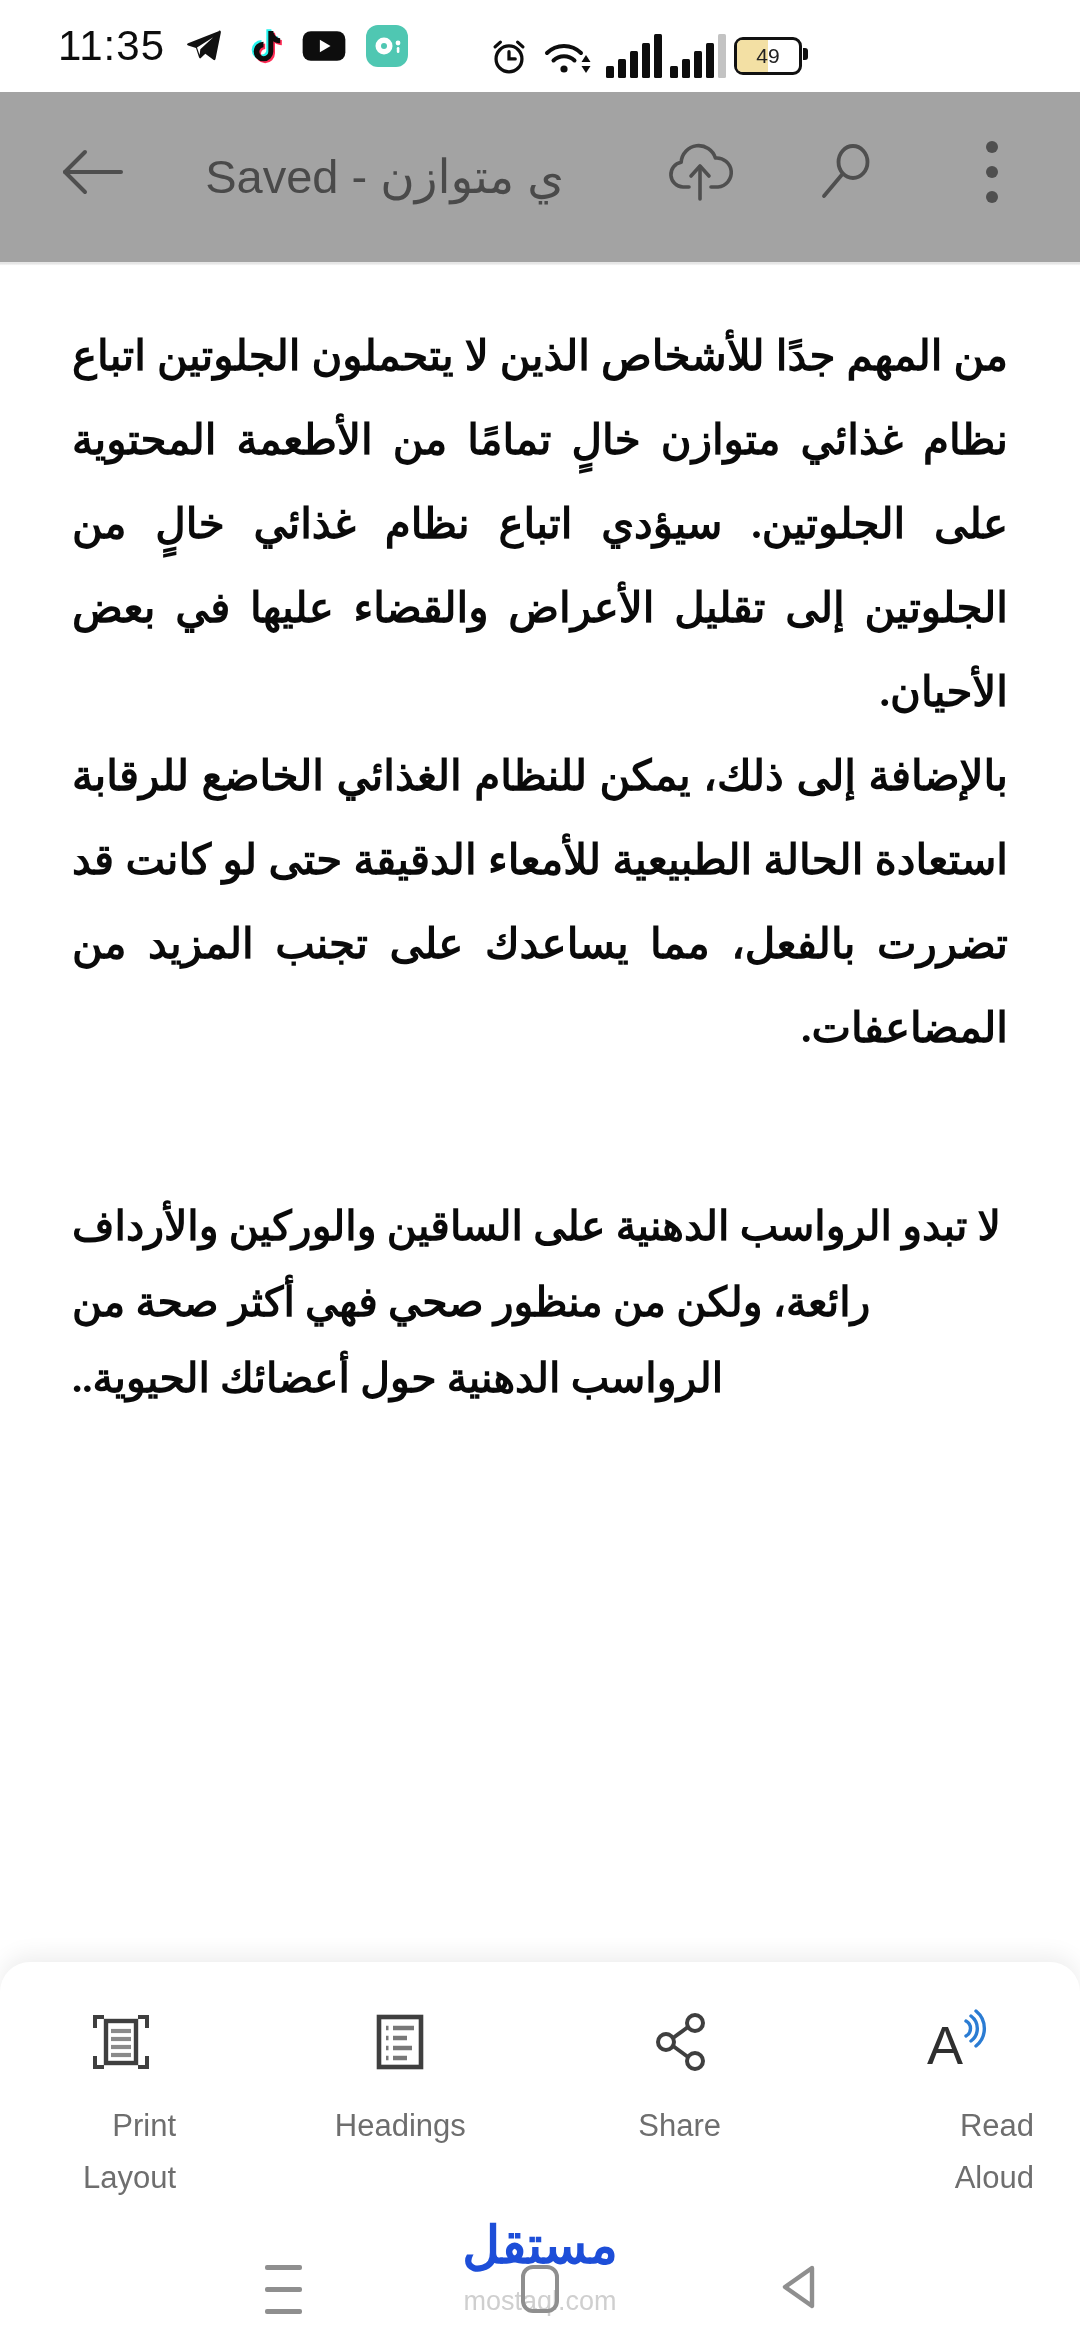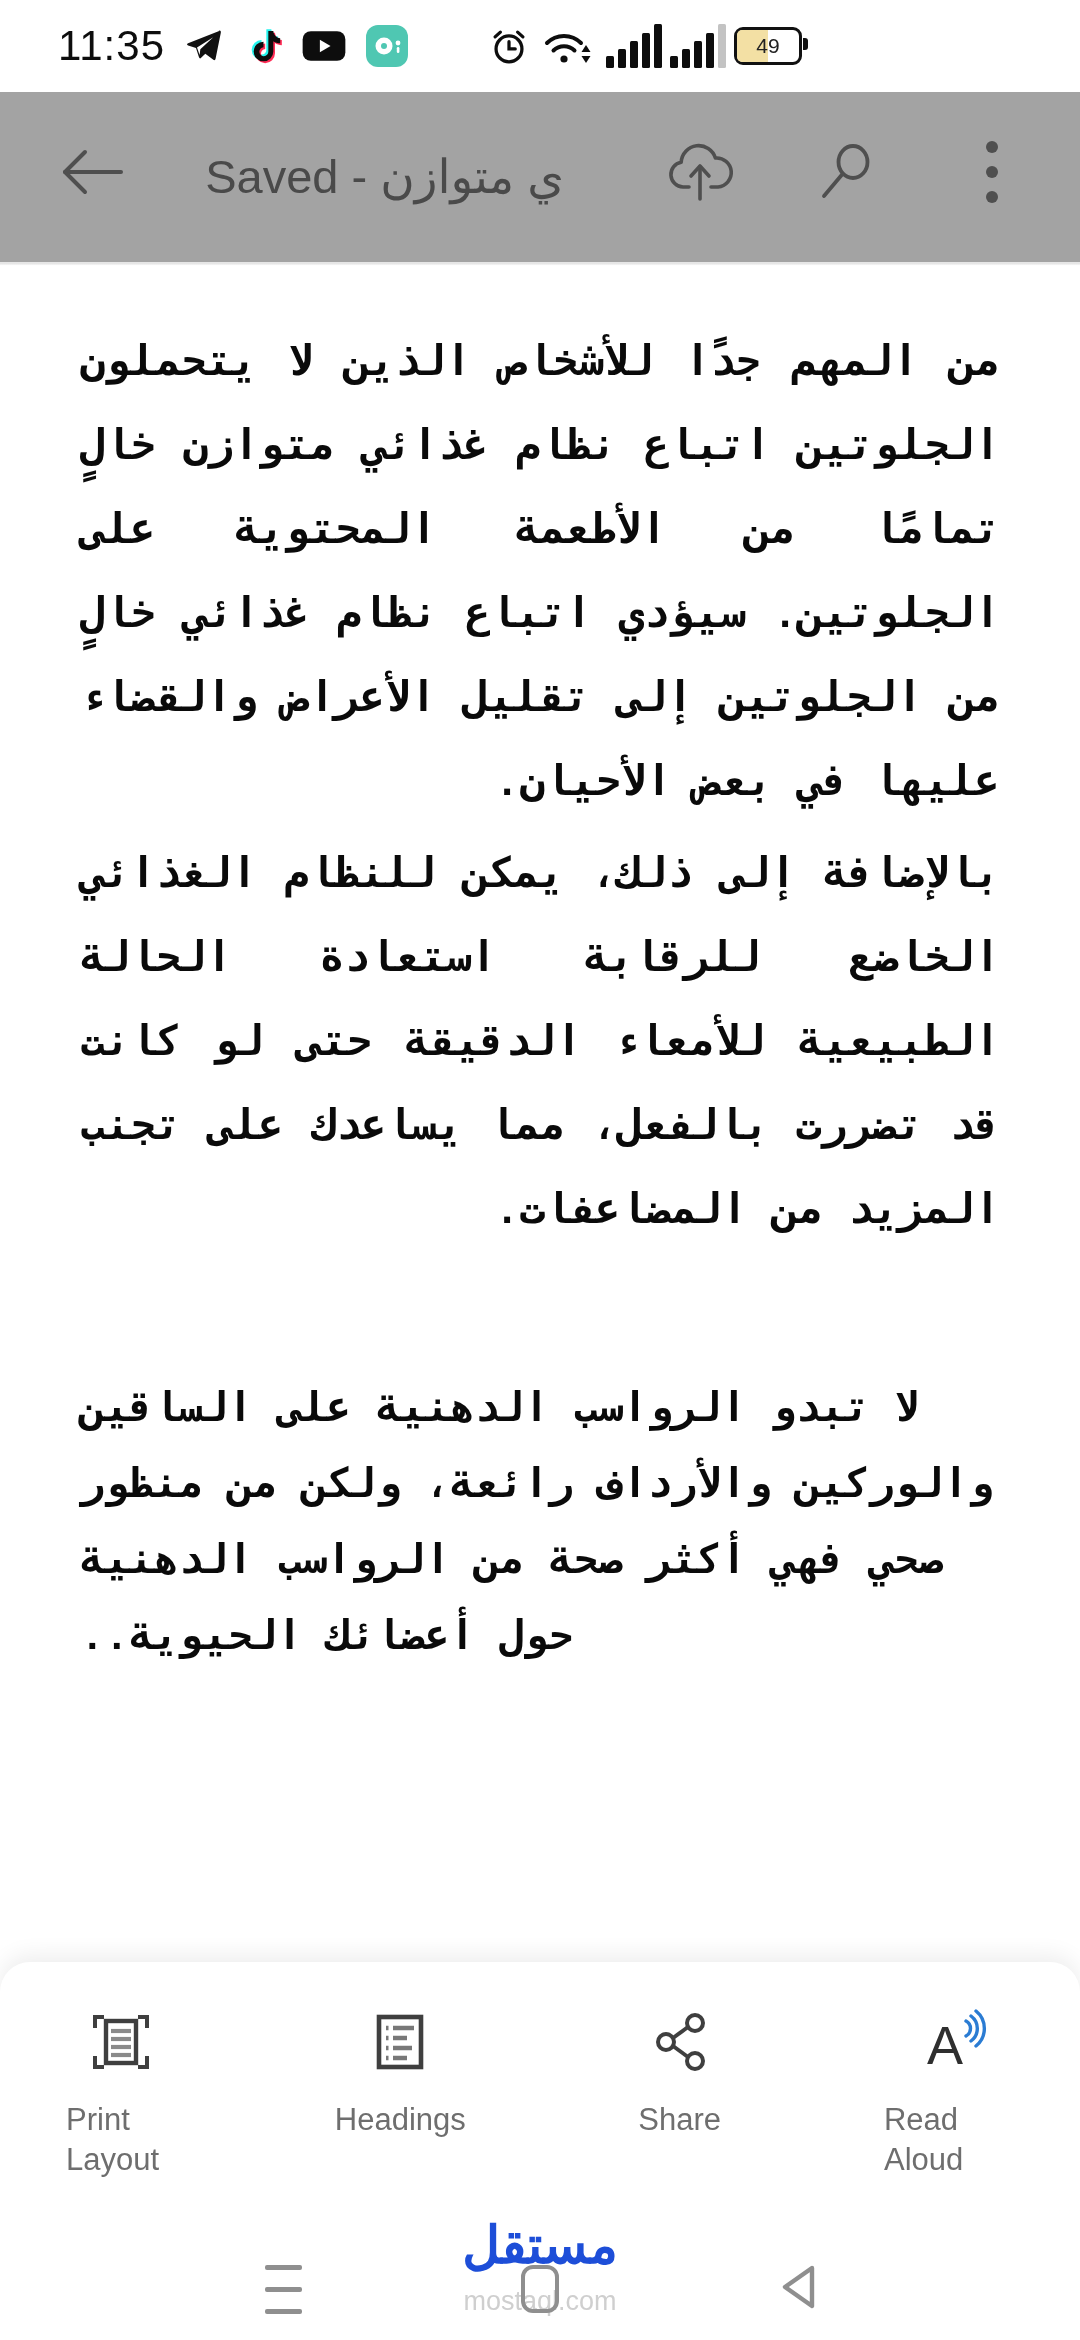--- a/index.html
+++ b/index.html
@@ -4,21 +4,21 @@
 <style>
   html,body{margin:0;padding:0;}
   body{
     width:1080px;height:2340px;position:relative;overflow:hidden;
     background:#ffffff;font-family:"Liberation Sans",sans-serif;
   }
   
   .status-bar{position:absolute;top:0;left:0;width:860px;height:92px;background:#fff;}
   .sb-left{position:absolute;left:58px;top:14px;height:64px;display:flex;align-items:center;gap:18px;}
   .sb-time{font-size:42px;color:#0d0d0d;font-weight:500;letter-spacing:1px;}
-  .sb-right{position:absolute;right:58px;top:14px;height:64px;display:flex;align-items:center;gap:8px;}
+  .sb-right{position:absolute;right:58px;top:24px;height:64px;display:flex;align-items:center;gap:8px;}
   .sb-ic{display:inline-flex;align-items:center;justify-content:center;}
   .sig{display:flex;align-items:flex-end;gap:4px;height:44px;}
   .sig i{display:block;width:8px;background:#0d0d0d;border-radius:1.5px;}
   .sig i.dim{background:#c3c3c3;}
   .battery{position:relative;width:62px;height:32px;border:3.5px solid #111;border-radius:9px;display:flex;align-items:center;justify-content:center;}
   .battery .fill{position:absolute;left:0;top:0;bottom:0;width:50%;background:#f3e0a4;border-radius:5px 0 0 5px;}
   .battery .pct{position:relative;font-size:21px;color:#222;font-weight:500;}
   .battery .nub{position:absolute;right:-9px;top:8px;width:5px;height:12px;background:#111;border-radius:0 3px 3px 0;}
   
   .app-bar{position:absolute;top:92px;left:0;width:1080px;height:170px;background:#a3a3a3;}
@@ -27,30 +27,30 @@
      background-size:100% 2px,100% 100%;background-repeat:no-repeat;
      border-top:2px solid #e4e4e4;opacity:.9;}
   .back-btn{position:absolute;left:52px;top:42px;width:80px;height:80px;display:flex;align-items:center;justify-content:center;}
   .ab-title{position:absolute;left:186px;top:48px;width:378px;height:74px;overflow:hidden;
      direction:rtl;white-space:nowrap;font-size:47px;color:#4a4a4a;line-height:74px;}
   .ab-actions{position:absolute;right:46px;top:40px;display:flex;align-items:center;gap:62px;height:84px;}
   .ab-btn{width:84px;height:84px;display:flex;align-items:center;justify-content:center;}
   
   .doc{position:absolute;top:284px;left:0;width:1080px;height:1676px;background:#fff;
      padding:30px 72px 0 72px;box-sizing:border-box;direction:rtl;}
-  .doc p{margin:8px;color:#0a0a0a;font-family:Liberation Mono, monospace;font-weight:700;}
+  .doc p{margin:0;color:#0a0a0a;font-family:Liberation Serif, serif;font-weight:700;}
   .doc p.body-a{font-size:42px;line-height:84px;text-align:justify;}
   .doc p.body-b{font-size:41px;line-height:76px;margin-top:118px;text-align:left;}
   
   .bottom-card{position:absolute;top:1962px;left:0;width:1080px;height:378px;background:#fff;
      border-radius:30px 30px 0 0;box-shadow:0 -7px 22px rgba(0,0,0,0.07);}
   .tool-row{display:flex;justify-content:space-between;align-items:flex-start;padding:40px 46px 0 46px;}
   .tool-item{display:flex;flex-direction:column;align-items:center;width:150px;}
   .tool-item .ticon{height:80px;display:flex;align-items:center;justify-content:center;}
-  .tool-item .tlabel{margin-top:18px;font-size:31px;line-height:40px;color:#6e6e6e;text-align:left;}
+  .tool-item .tlabel{margin-top:18px;font-size:31px;line-height:52px;color:#6e6e6e;text-align:right;}
   .tool-item.w1 .tlabel{width:110px;}
   
   .watermark{position:absolute;left:0;top:2218px;width:1080px;text-align:center;pointer-events:none;}
   .wm-logo{font-size:52px;font-weight:700;color:#1d4ed8;line-height:54px;direction:rtl;}
   .wm-site{font-size:27px;color:#cfcfcf;line-height:34px;margin-top:12px;}
   .nav-bar{position:absolute;top:2238px;left:0;width:1080px;height:102px;}
   .nav-btn{position:absolute;width:90px;height:90px;top:6px;display:flex;align-items:center;justify-content:center;}
   .nav-recents{left:238px;}
   .nav-home{left:495px;}
   .nav-back{left:753px;}

